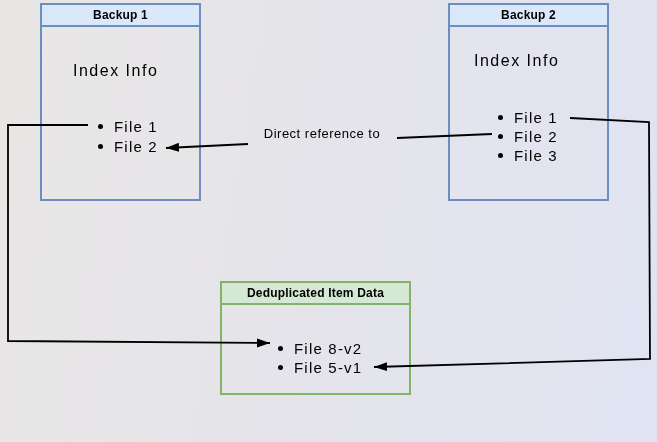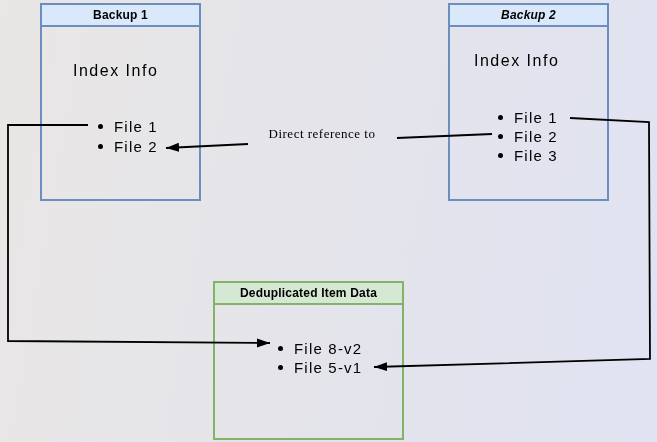--- a/index.html
+++ b/index.html
@@ -14,38 +14,38 @@
   .box.green{border-color:var(--green_stroke);}
   .box-header{
     height:20px;line-height:20px;text-align:center;
     font-size:12px;font-weight:bold;letter-spacing:.2px;
     border-bottom:2px solid;box-sizing:content-box;
   }
   .blue .box-header{background:var(--blue_fill);border-color:var(--blue_stroke);}
   .green .box-header{background:var(--green_fill);border-color:var(--green_stroke);}
 
   #backup1-box{left:40px;top:3px;width:161px;height:198px;}
-  #backup2-box{left:448px;top:3px;width:161px;height:198px;font-style:italic;}
-  #dedup-box{left:213px;top:281px;width:191px;height:159px;}
+  #backup2-box{left:448px;top:3px;width:161px;height:198px;}
+  #dedup-box{left:220px;top:281px;width:191px;height:114px;}
 
   .free-label{position:absolute;z-index:3;font-size:16px;letter-spacing:1.5px;line-height:18px;}
   #index-info-1{left:73px;top:62px;}
   #index-info-2{left:474px;top:52px;}
 
   .file-list{position:absolute;z-index:3;}
   .file-row{display:flex;align-items:center;height:19px;font-size:15px;letter-spacing:1.2px;}
   #backup1-list{left:98px;top:116px;}
   #backup1-list .file-row{height:20px;}
   #backup2-list{left:498px;top:108px;}
   #dedup-list{left:278px;top:339px;}
   .bullet{width:5px;height:5px;border-radius:50%;background:#000;margin-right:11px;flex:0 0 auto;}
 
   #annotation{
     position:absolute;left:231px;top:126px;width:182px;z-index:3;
-    text-align:center;font-size:13px;letter-spacing:.5px;line-height:16px;font-family:Liberation Serif, serif;
+    text-align:center;font-size:13px;letter-spacing:.5px;line-height:16px;
   }
   #annotation span{display:block;}
 
   #arrow-canvas{position:absolute;left:0;top:0;z-index:2;}
   .arrow{fill:none;stroke:var(--arrow);stroke-width:1.8px;stroke-miterlimit:10;}
   .arrowhead-fill{fill:var(--arrow);}
 </style>
 </head>
 <body>
 

